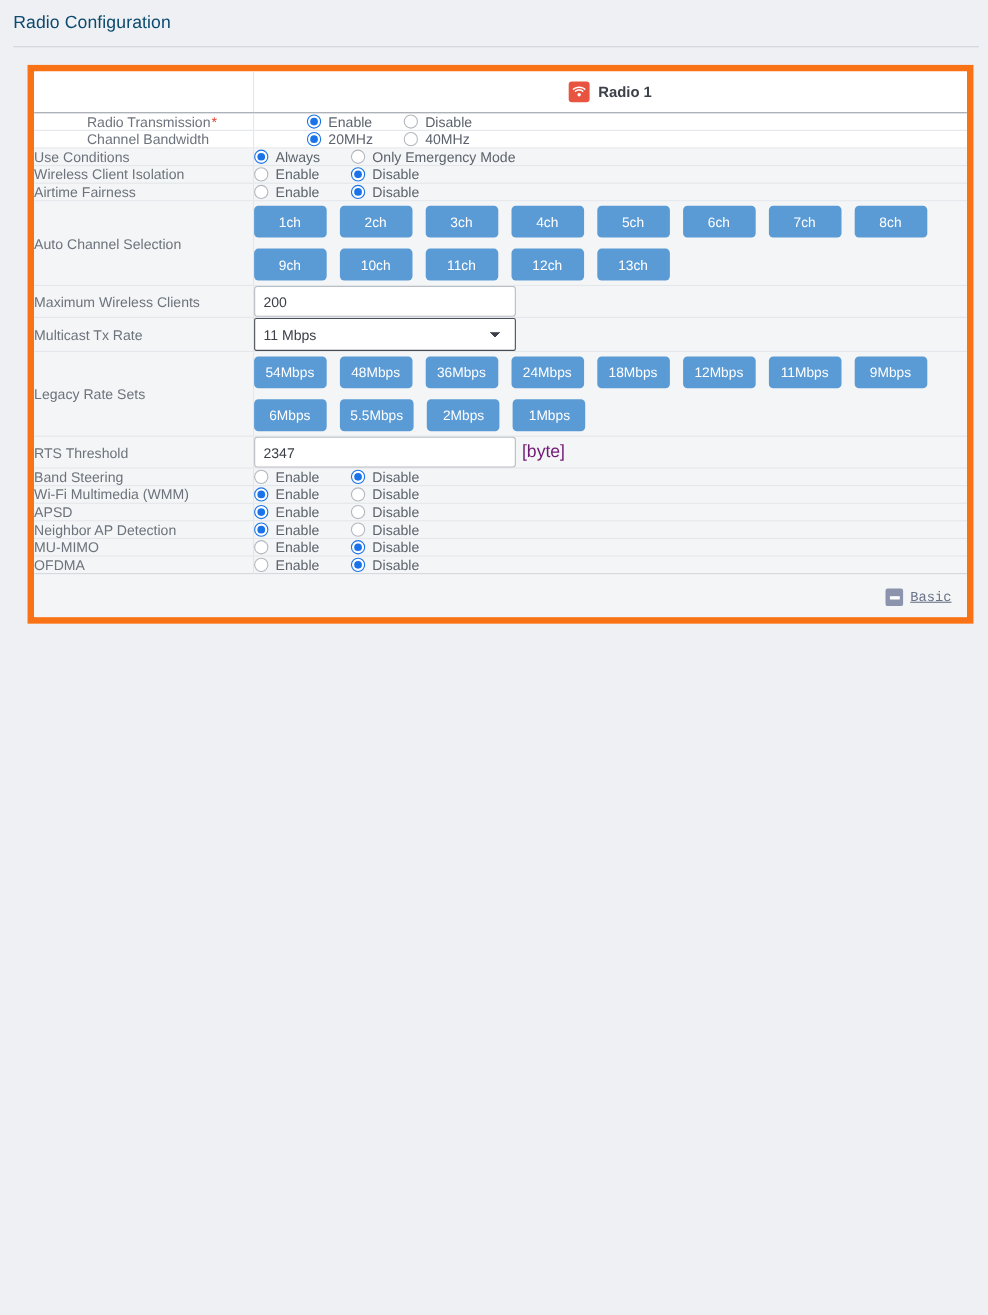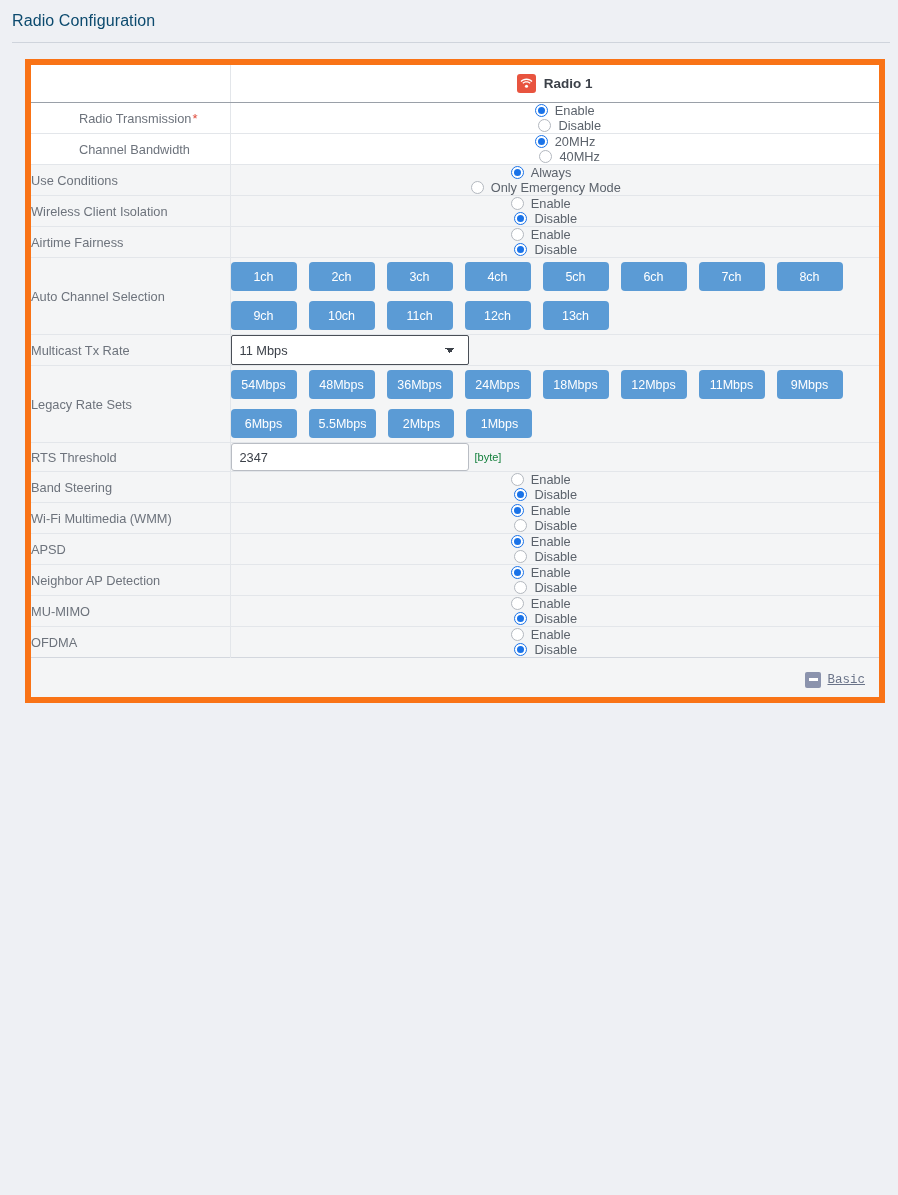--- a/index.html
+++ b/index.html
@@ -84,21 +84,21 @@
     font-size: 12.8px;
     color: #6d737c;
     padding: 8px 0 8px 22px;
   }
   td.lbl .req { color: #e04b3c; font-size: 13px; padding-left: 1px; }
 
   td.val {
     padding: 8px 0 8px 18px;
   }
 
-  .opts { display: flex; align-items: center; flex-direction: column; }
+  .opts { display: flex; align-items: center; }
   .opt {
     display: inline-flex;
     align-items: center;
     font-size: 12.8px;
     color: #5c636c;
     cursor: pointer;
   }
   .opt .rb {
     width: 13px;
     height: 13px;
@@ -153,22 +153,22 @@
     border: 1px solid #b9bdc4;
     border-radius: 3px;
     padding: 0 8px;
     font-size: 12.8px;
     color: #3c4149;
     font-family: "Liberation Sans", sans-serif;
     background: #fff;
     outline: none;
   }
   .unit {
-    font-size: 11px;
-    color: #15803d;
+    font-size: 16px;
+    color: #701a75;
     margin-left: 6px;
   }
   .inline-field { display: flex; align-items: center; }
 
   select.sel {
     width: 238px;
     height: 30px;
     box-sizing: border-box;
     border: 1px solid #4a4f57;
     border-radius: 2px;
@@ -345,20 +345,28 @@
                 <div class="chip">8ch</div>
                 <div class="chip">9ch</div>
                 <div class="chip">10ch</div>
                 <div class="chip">11ch</div>
                 <div class="chip">12ch</div>
                 <div class="chip">13ch</div>
               </div>
             </td>
           </tr>
           <tr class="row gray">
+            <td class="lbl"><span>Maximum Wireless Clients</span></td>
+            <td class="val">
+              <div class="inline-field">
+                <input type="text" class="txt" value="200" style="">
+              </div>
+            </td>
+          </tr>
+          <tr class="row gray">
             <td class="lbl"><span>Multicast Tx Rate</span></td>
             <td class="val"><select class="sel"><option>1 Mbps</option><option>2 Mbps</option><option>5.5 Mbps</option><option>6 Mbps</option><option>9 Mbps</option><option selected="">11 Mbps</option><option>12 Mbps</option><option>18 Mbps</option><option>24 Mbps</option><option>36 Mbps</option><option>48 Mbps</option><option>54 Mbps</option></select></td>
           </tr>
           <tr class="row gray">
             <td class="lbl"><span>Legacy Rate Sets</span></td>
             <td class="val">
               <div class="chipwrap">
                 <div class="chip">54Mbps</div>
                 <div class="chip">48Mbps</div>
                 <div class="chip">36Mbps</div>

